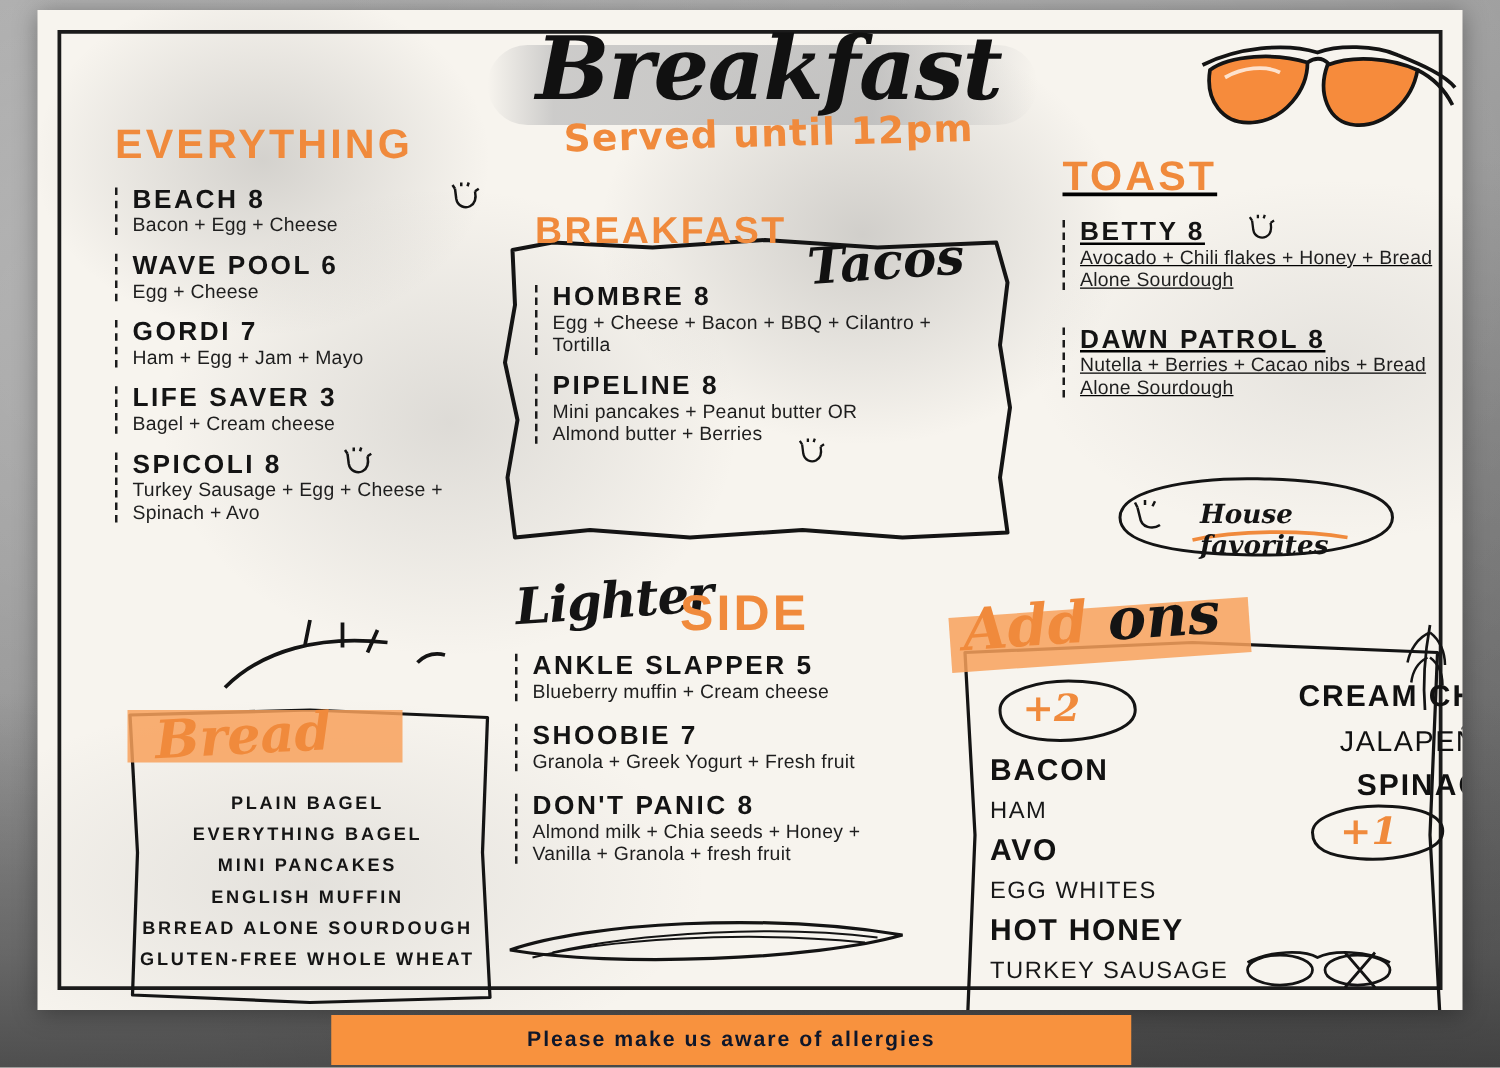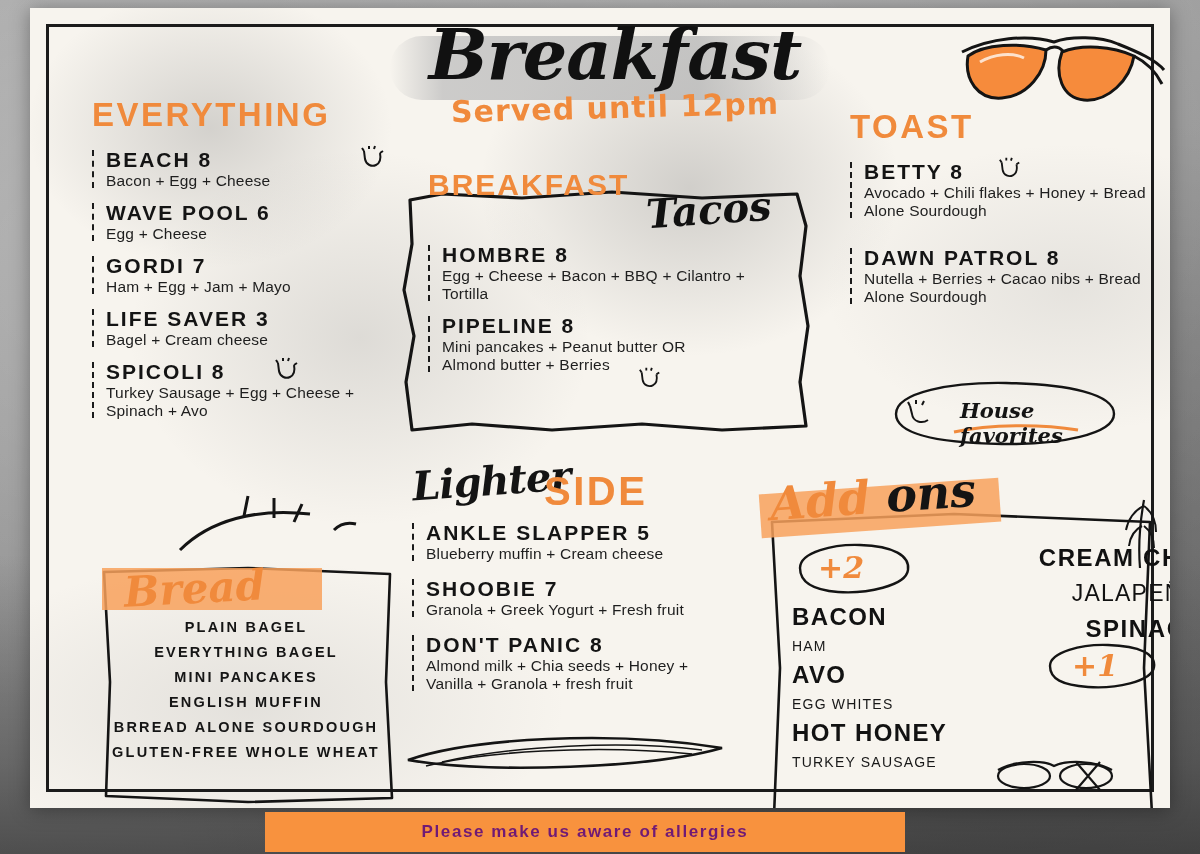--- a/index.html
+++ b/index.html
@@ -83,21 +83,21 @@
     position:relative;font-size:70px;line-height:74px;color:#111;
   }
   #subtitle{
     position:relative;margin-top:-2px;font-size:30px;color:#f08a3c;
     font-family:"DejaVu Sans", sans-serif;font-weight:700;letter-spacing:1px;
     transform:rotate(-1.5deg);
   }
 
   
   #sec-sandwiches{position:absolute;left:62px;top:88px;width:300px;}
-  #sec-toast{position:absolute;left:820px;top:100px;width:300px;}
+  #sec-toast{position:absolute;left:820px;top:114px;width:300px;text-decoration:underline;}
   #sec-tacos{position:absolute;left:398px;top:160px;width:360px;}
   #sec-lighter{position:absolute;left:382px;top:455px;width:330px;}
   #sec-addons{position:absolute;left:740px;top:470px;width:390px;}
 
   .sec-title-lg{font-size:33px;}
 
   
   #taco-box{
     position:absolute;left:372px;top:178px;width:418px;height:250px;
     pointer-events:none;
@@ -131,21 +131,21 @@
   }
   #addons-title{
     position:absolute;left:0px;top:-8px;font-size:46px;color:#f08a3c;
     font-family:"DejaVu Serif", serif;font-style:italic;font-weight:700;
     transform:rotate(-4deg);
   }
   #addons-title .ons{color:#141414;}
   .addon-left{position:absolute;left:22px;top:118px;width:200px;}
   .addon-right{position:absolute;left:250px;top:58px;width:250px;text-align:center;}
   .ad-b{font-weight:700;font-size:24px;letter-spacing:1.4px;color:#121212;margin:7px 0;}
-  .ad-n{font-weight:400;font-size:14px;letter-spacing:1.2px;color:#181818;margin:7px 0;}
+  .ad-n{font-weight:400;font-size:19px;letter-spacing:1.2px;color:#181818;margin:7px 0;}
   .ad-r1{font-weight:700;font-size:24px;letter-spacing:1.6px;color:#111;margin:8px 0;}
   .ad-r2{font-weight:400;font-size:23px;letter-spacing:1.2px;color:#111;margin:8px 0;}
 
   .plus-badge{
     position:absolute;font-family:"DejaVu Serif", serif;font-style:italic;font-weight:700;
     color:#f08a3c;font-size:30px;
   }
 
   
   #house-fav{position:absolute;left:852px;top:372px;width:240px;height:68px;}
@@ -153,21 +153,21 @@
     position:absolute;left:78px;top:18px;font-size:21px;color:#141414;
     font-family:"DejaVu Serif", serif;font-style:italic;font-weight:700;
   }
 
   
   #banner{
     position:absolute;left:265px;top:812px;width:640px;height:40px;background:#f8923e;
     display:flex;align-items:center;justify-content:center;
   }
   #banner span{
-    font-weight:700;letter-spacing:1.6px;font-size:17px;color:#701a75;
+    font-weight:700;letter-spacing:1.6px;font-size:17px;color:#0f172a;
   }
   svg{display:block;}
   .abs{position:absolute;}
 </style>
 </head>
 <body>
 
 <div class="bg"></div>
 
 <div class="poster">
@@ -257,21 +257,21 @@
     <path d="M8 14 L40 8 L120 12 L210 6 L300 12 L395 8 L404 40 L398 90 L406 140 L398 196 L404 240
              L320 244 L240 238 L150 244 L70 238 L10 244 L4 196 L12 150 L2 104 L10 58 Z" fill="none" stroke="#141414" stroke-width="3.2" stroke-linejoin="round"></path>
   </svg>
 
   <div id="sec-tacos">
     <div style="position:relative;height:58px;">
       <div class="headline" id="tacos-h1">BREAKFAST</div>
       <div id="tacos-h2">Tacos</div>
     </div>
 
-    <div class="entry" style="margin-top:17px">
+    <div class="entry" style="margin-top:0">
       <span class="dash"></span>
       <div class="item-name">HOMBRE 8</div>
       <div class="item-desc" style="width:330px">Egg + Cheese + Bacon + BBQ + Cilantro + Tortilla</div>
     </div>
 
     <div class="entry">
       <span class="dash"></span>
       <div class="item-name">PIPELINE  8</div>
       <div class="item-desc" style="width:300px">Mini pancakes + Peanut butter OR Almond butter + Berries</div>
       <svg class="abs" style="left:210px;top:52px;" width="24" height="24" viewBox="0 0 26 26">
@@ -322,21 +322,21 @@
     <path d="M24 44 C80 30, 190 22, 290 32" fill="none" stroke="#141414" stroke-width="1.6"></path>
   </svg>
 
   <div id="bread-box">
     <svg class="abs" style="left:-4px;top:-6px;" width="300" height="244" viewBox="0 0 300 244" preserveAspectRatio="none">
       <path d="M6 10 L150 6 L292 12 L288 120 L294 236 L150 240 L8 234 L12 120 Z" fill="none" stroke="#141414" stroke-width="2.6" stroke-linejoin="round"></path>
     </svg>
     <div id="bread-band"></div>
     <div id="bread-title">Bread</div>
 
-    <div style="position:absolute;left:0;top:42px;width:288px;">
+    <div style="position:absolute;left:0;top:58px;width:288px;">
       <div class="bread-item">PLAIN BAGEL</div>
       <div class="bread-item">EVERYTHING BAGEL</div>
       <div class="bread-item">MINI PANCAKES</div>
       <div class="bread-item">ENGLISH MUFFIN</div>
       <div class="bread-item">BRREAD ALONE SOURDOUGH</div>
       <div class="bread-item">GLUTEN-FREE WHOLE WHEAT</div>
     </div>
   </div>
 
   <svg class="abs" style="left:140px;top:486px;" width="190" height="62" viewBox="0 0 190 62">

